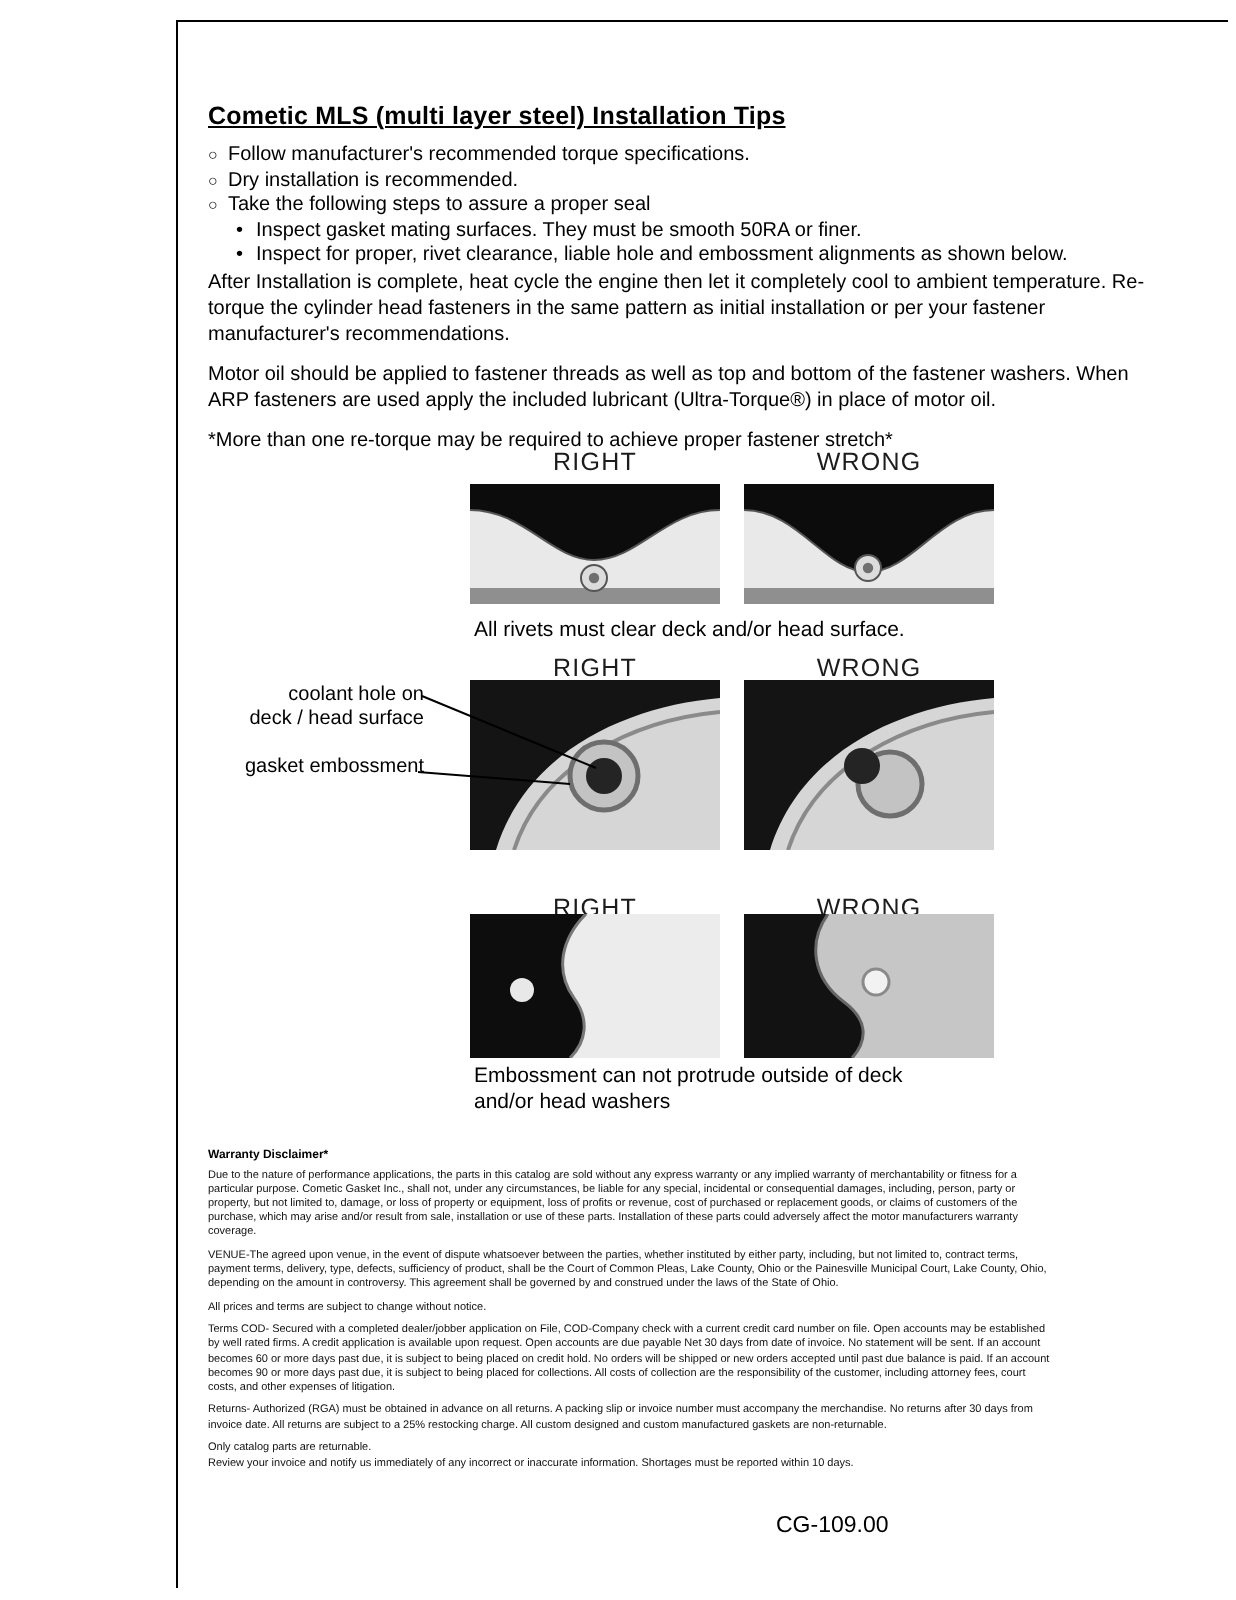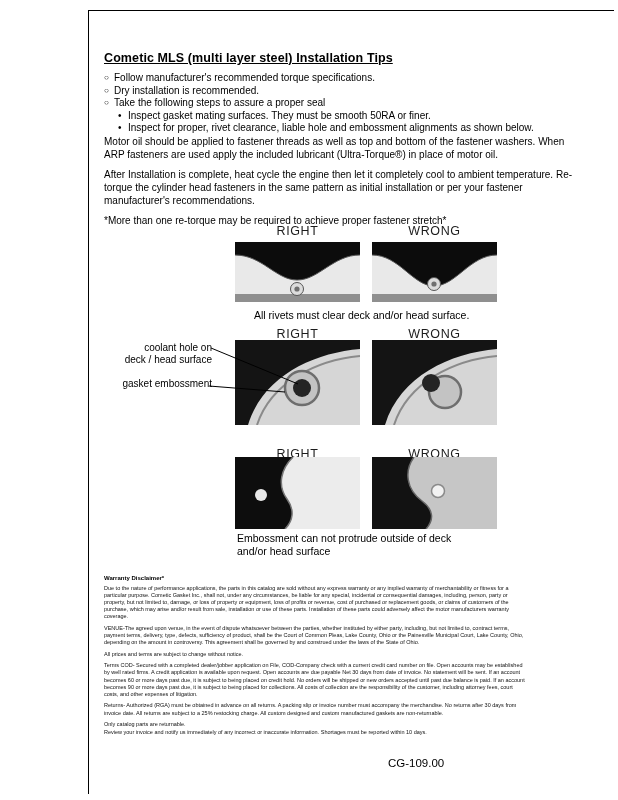--- a/index.html
+++ b/index.html
@@ -68,22 +68,22 @@
   </div>
   <div class="bullet-row sub">
     <span class="marker">•</span>
     <span>Inspect gasket mating surfaces.  They must be smooth 50RA or finer.</span>
   </div>
   <div class="bullet-row sub">
     <span class="marker">•</span>
     <span>Inspect for proper, rivet clearance, liable hole and embossment alignments as shown below.</span>
   </div>
 
+  <div class="para">After Installation is complete, heat cycle the engine then let it completely cool to ambient temperature. Re-torque the cylinder head fasteners in the same pattern as initial installation or per your fastener manufacturer's recommendations.</div>
   <div class="para">Motor oil should be applied to fastener threads as well as top and bottom of the fastener washers. When ARP fasteners are used apply the included lubricant (Ultra-Torque®) in place of motor oil.</div>
-  <div class="para">After Installation is complete, heat cycle the engine then let it completely cool to ambient temperature. Re-torque the cylinder head fasteners in the same pattern as initial installation or per your fastener manufacturer's recommendations.</div>
   <div class="note">*More than one re-torque may be required to achieve proper fastener stretch*</div>
 </div>
 
 <div class="diagram-block">
 
   <div class="dg-label" style="left:235px; top:2px;">RIGHT</div>
   <div class="dg-label" style="left:372px; top:2px;">WRONG</div>
 
   <div class="dg-img" style="left:235px; top:20px; height:60px;">
     <svg viewBox="0 0 125 60" preserveAspectRatio="none">
@@ -98,21 +98,21 @@
   <div class="dg-img" style="left:372px; top:20px; height:60px;">
     <svg viewBox="0 0 125 60" preserveAspectRatio="none">
       <rect width="125" height="60" fill="#e9e9e9"></rect>
       <rect y="52" width="125" height="8" fill="#8f8f8f"></rect>
       <path d="M0,0 H125 V13 C98,13 84,44 62,44 C41,44 27,13 0,13 Z" fill="#0c0c0c"></path>
       <path d="M0,13 C27,13 41,44 62,44 C84,44 98,13 125,13" fill="none" stroke="#555" stroke-width="1"></path>
       <circle cx="62" cy="42" r="6.5" fill="#dcdcdc" stroke="#555" stroke-width="1"></circle>
       <circle cx="62" cy="42" r="2.6" fill="#6f6f6f"></circle>
     </svg>
   </div>
-  <div class="dg-caption" style="left:254px; top:87px;">All rivets must clear deck and/or head surface.</div>
+  <div class="dg-caption" style="left:237px; top:87px;">All rivets must clear deck and/or head surface.</div>
 
   <div class="dg-label" style="left:235px; top:105px;">RIGHT</div>
   <div class="dg-label" style="left:372px; top:105px;">WRONG</div>
 
   <div class="dg-img" style="left:235px; top:118px; height:85px;">
     <svg viewBox="0 0 125 85" preserveAspectRatio="none">
       <rect width="125" height="85" fill="#d6d6d6"></rect>
       <path d="M0,0 H125 V9 C78,13 28,36 13,85 H0 Z" fill="#141414"></path>
       <path d="M125,16 C82,20 36,42 22,85" fill="none" stroke="#8a8a8a" stroke-width="2"></path>
       <circle cx="67" cy="48" r="17" fill="#c3c3c3" stroke="#6e6e6e" stroke-width="2.5"></circle>
@@ -153,21 +153,21 @@
     </svg>
   </div>
   <div class="dg-img" style="left:372px; top:235px; height:72px;">
     <svg viewBox="0 0 125 72" preserveAspectRatio="none">
       <rect width="125" height="72" fill="#c6c6c6"></rect>
       <path d="M0,0 H42 C32,14 34,32 50,44 C62,53 62,63 54,72 H0 Z" fill="#121212"></path>
       <path d="M42,0 C32,14 34,32 50,44 C62,53 62,63 54,72" fill="none" stroke="#666" stroke-width="1.5"></path>
       <circle cx="66" cy="34" r="6.5" fill="#f2f2f2" stroke="#8a8a8a" stroke-width="1.5"></circle>
     </svg>
   </div>
-  <div class="dg-caption" style="left:237px; top:310px; width:230px;">Embossment can not protrude outside of deck and/or head surface</div>
+  <div class="dg-caption" style="left:237px; top:310px; width:230px;">Embossment can not protrude outside of deck and/or head washers</div>
 </div>
 
 <div class="legal">
   <div class="legal-heading">Warranty Disclaimer*</div>
   <p>Due to the nature of performance applications, the parts in this catalog are sold without any express warranty or any implied warranty of merchantability or fitness for a particular purpose.  Cometic Gasket Inc., shall not, under any circumstances, be liable for any special, incidental or consequential damages, including, person, party or property, but not limited to, damage, or loss of property or equipment, loss of profits or revenue, cost of purchased or replacement goods, or claims of customers of the purchase, which may arise and/or result from sale, installation or use of these parts.  Installation of these parts could adversely affect the motor manufacturers warranty coverage.</p>
   <p>VENUE-The agreed upon venue, in the event of dispute whatsoever between the parties, whether instituted by either party, including, but not limited to, contract terms, payment terms, delivery, type, defects, sufficiency of product, shall be the Court of Common Pleas, Lake County, Ohio or the Painesville Municipal Court, Lake County, Ohio, depending on the amount in controversy.  This agreement shall be governed by and construed under the laws of the State of Ohio.</p>
   <p>All prices and terms are subject to change without notice.</p>
   <p>Terms COD- Secured with a completed dealer/jobber application on File, COD-Company check with a current credit card number on file.  Open accounts may be established by well rated firms.  A credit application is available upon request.  Open accounts are due payable Net 30 days from date of invoice.  No statement will be sent.  If an account becomes 60 or more days past due, it is subject to being placed on credit hold.  No orders will be shipped or new orders accepted until past due balance is paid.  If an account becomes 90 or more days past due, it is subject to being placed for collections.  All costs of collection are the responsibility of the customer, including attorney fees, court costs, and other expenses of litigation.</p>
   <p>Returns- Authorized (RGA) must be obtained in advance on all returns.  A packing slip or invoice number must accompany the merchandise.  No returns after 30 days from invoice date.  All returns are subject to a 25% restocking charge.  All custom designed and custom manufactured gaskets are non-returnable.</p>
   <p style="margin-bottom:1px;">Only catalog parts are returnable.</p>

